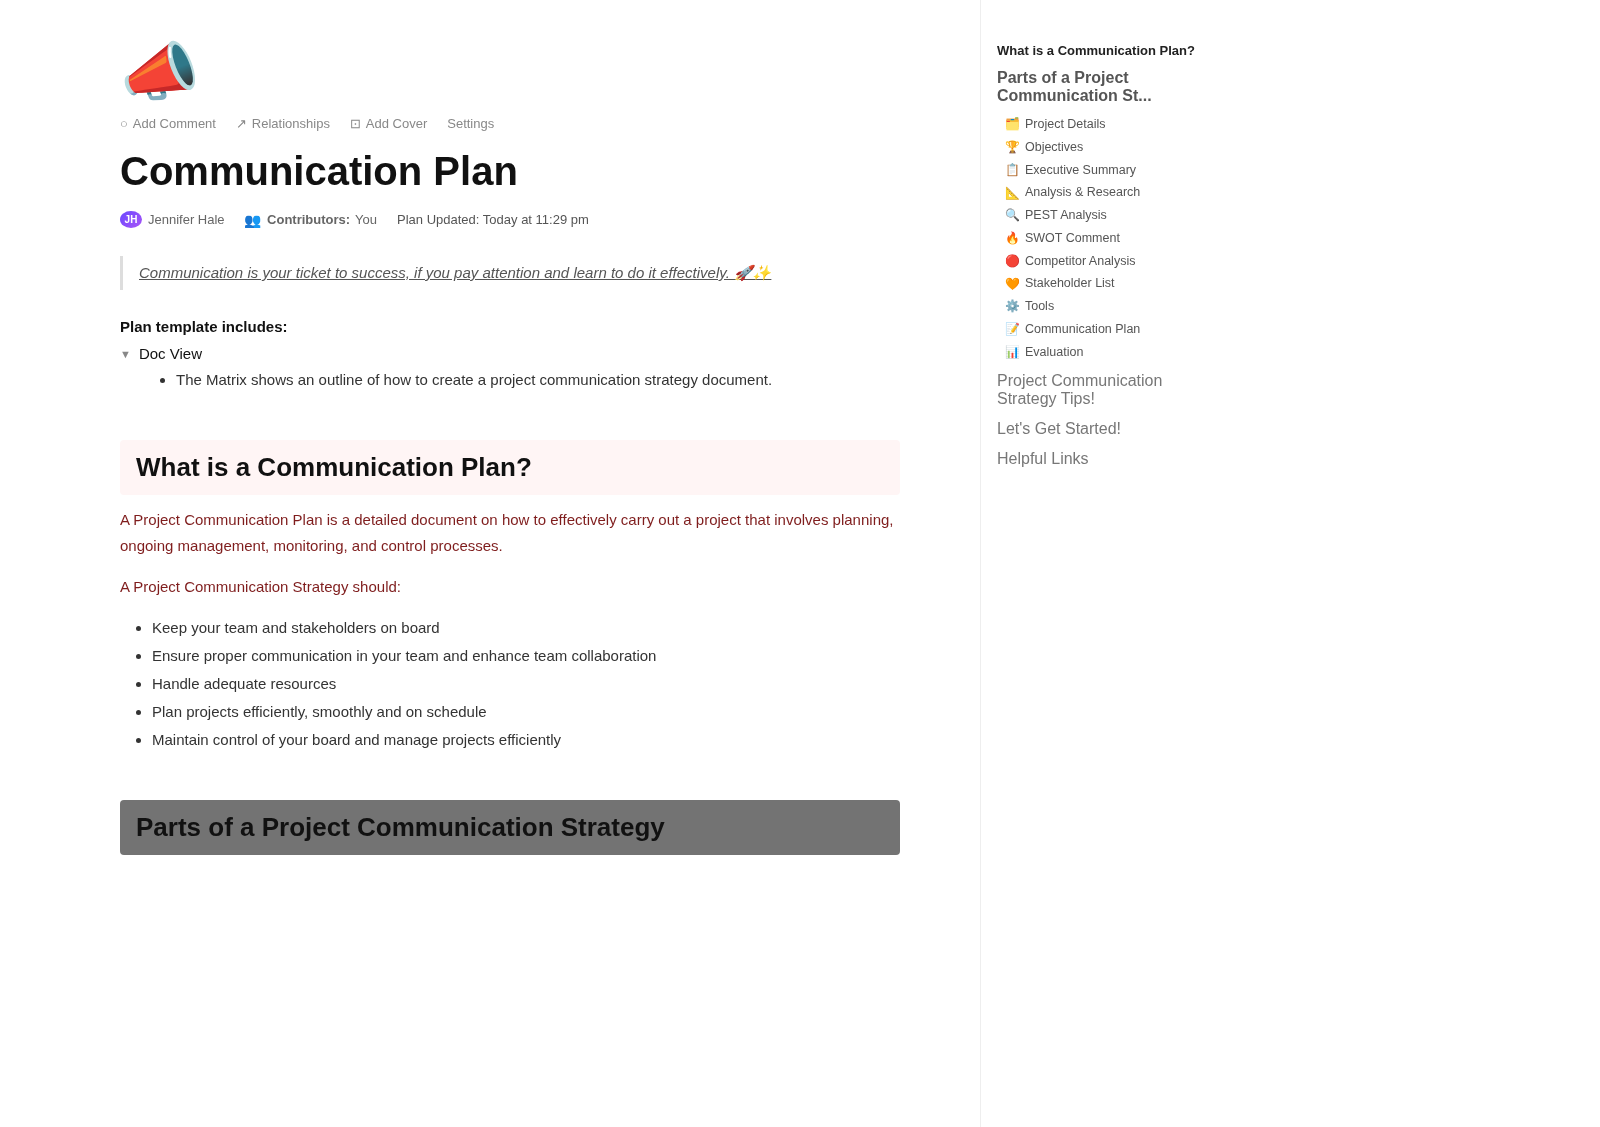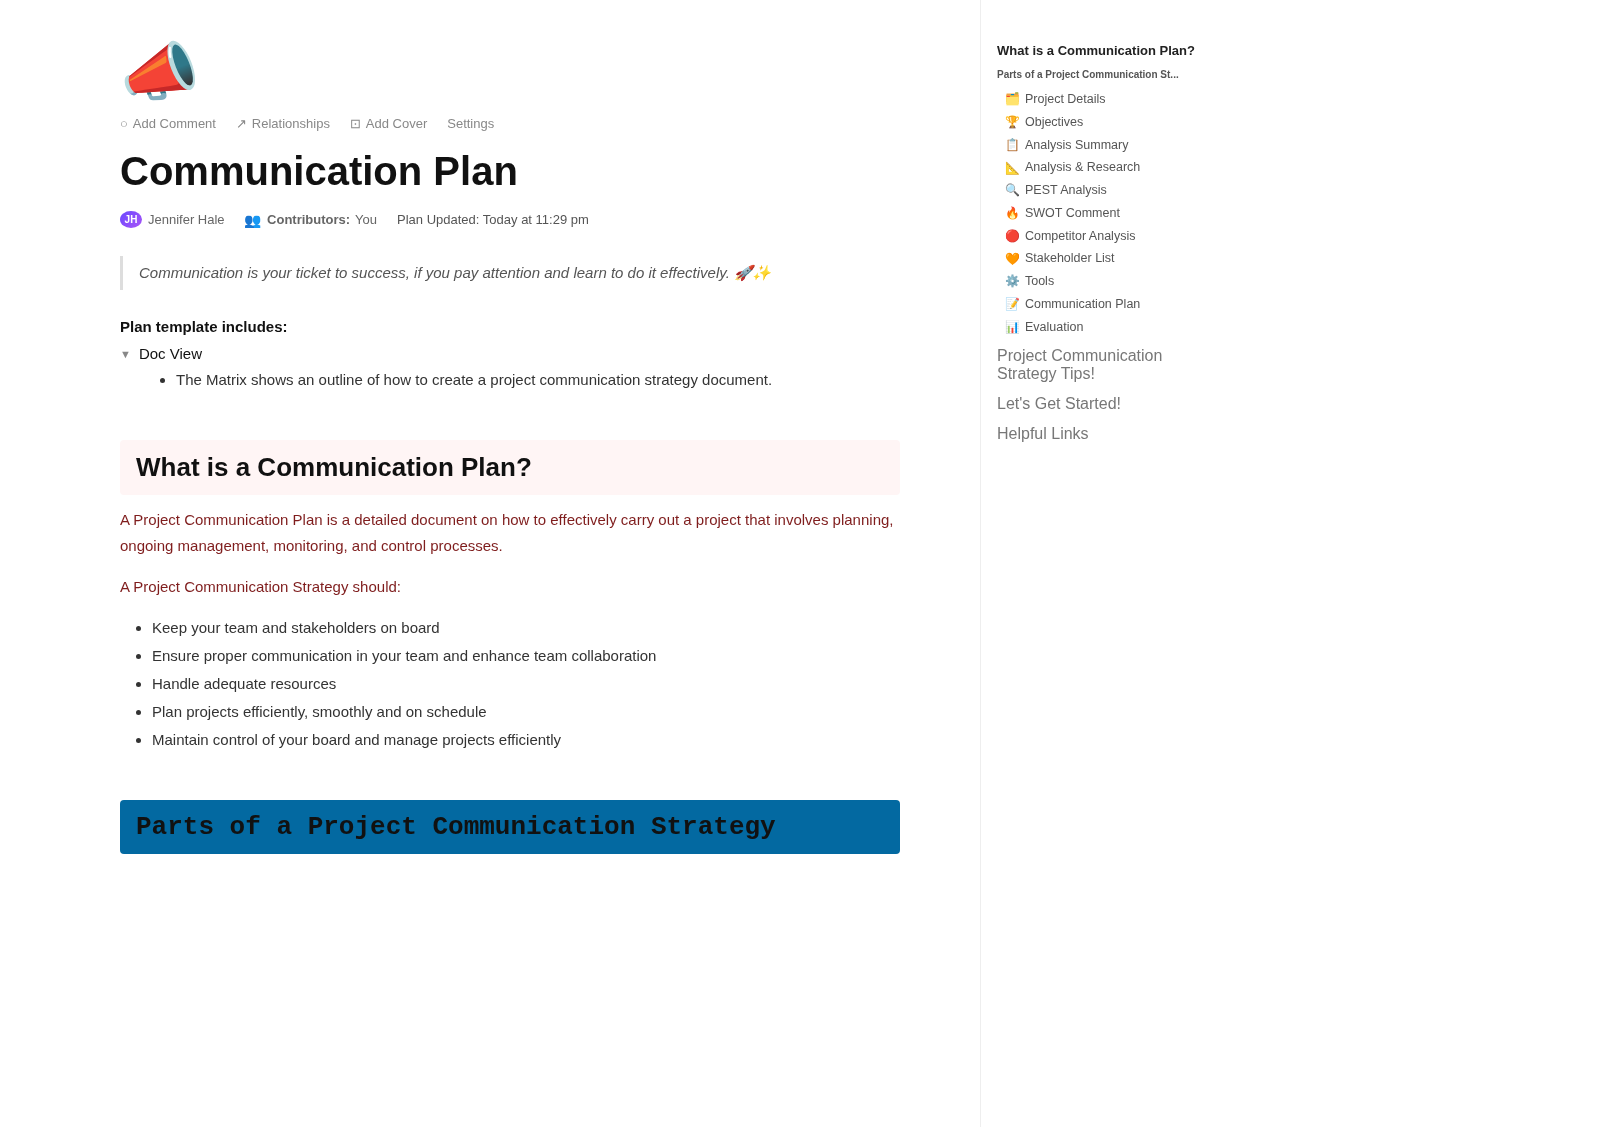--- a/index.html
+++ b/index.html
@@ -93,20 +93,21 @@
     .last-updated span { color: #555; }
 
     
     .quote-block {
       border-left: 3px solid #ddd;
       padding: 8px 16px;
       margin: 20px 0 28px 0;
       color: #555;
       font-style: italic;
       font-size: 15px;
+      text-decoration: underline;
     }
 
     
     .section-label {
       font-weight: 700;
       font-size: 15px;
       margin-bottom: 10px;
     }
 
     
@@ -145,25 +146,24 @@
       padding: 12px 16px;
       margin-bottom: 12px;
     }
     .highlighted-heading h2 {
       font-size: 26px;
       font-weight: 700;
       color: #111;
     }
 
     .blue-heading {
-      background: #0369a1;
+      background: #737373;
       border-radius: 4px;
       padding: 12px 16px;
       margin-bottom: 12px;
-      font-family: Liberation Mono, monospace;
     }
     .blue-heading h2 {
       font-size: 26px;
       font-weight: 700;
       color: #111;
     }
 
     .body-text {
       font-size: 15px;
       color: #7f1d1d;
@@ -200,21 +200,21 @@
 
     .toc-sub-section {
       margin-left: 0;
       margin-top: 4px;
       margin-bottom: 4px;
     }
 
     .toc-sub-label {
       color: #555;
       font-weight: 600;
-      font-size: 10px;
+      font-size: 16px;
       display: block;
       padding: 2px 0 4px 0;
     }
 
     .toc-item {
       display: flex;
       align-items: center;
       gap: 5px;
       padding: 2px 0 2px 8px;
       cursor: pointer;
@@ -321,21 +321,21 @@
     <div class="toc-item">
           <span class="toc-emoji">🗂️</span>
           <span>Project Details</span>
         </div>
         <div class="toc-item">
           <span class="toc-emoji">🏆</span>
           <span>Objectives</span>
         </div>
         <div class="toc-item">
           <span class="toc-emoji">📋</span>
-          <span>Analysis Summary</span>
+          <span>Executive Summary</span>
         </div>
         <div class="toc-item">
           <span class="toc-emoji">📐</span>
           <span>Analysis &amp; Research</span>
         </div>
         <div class="toc-item">
           <span class="toc-emoji">🔍</span>
           <span>PEST Analysis</span>
         </div>
         <div class="toc-item">

